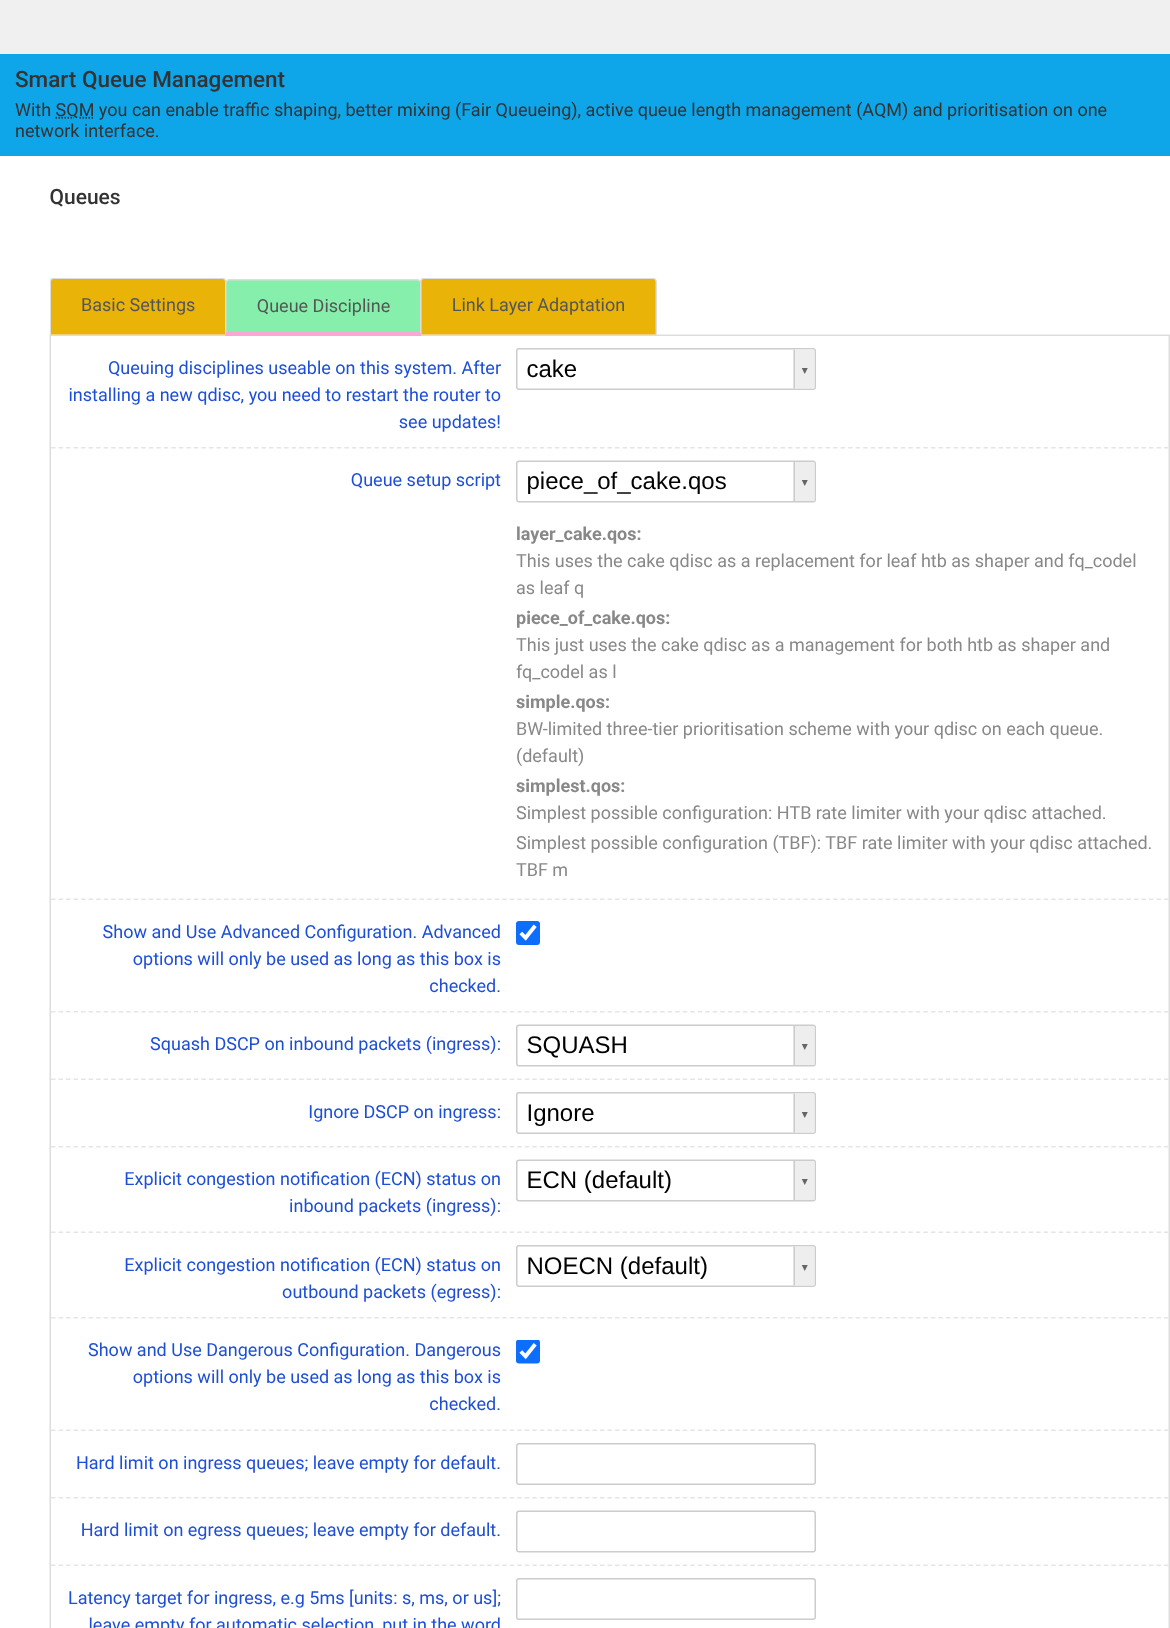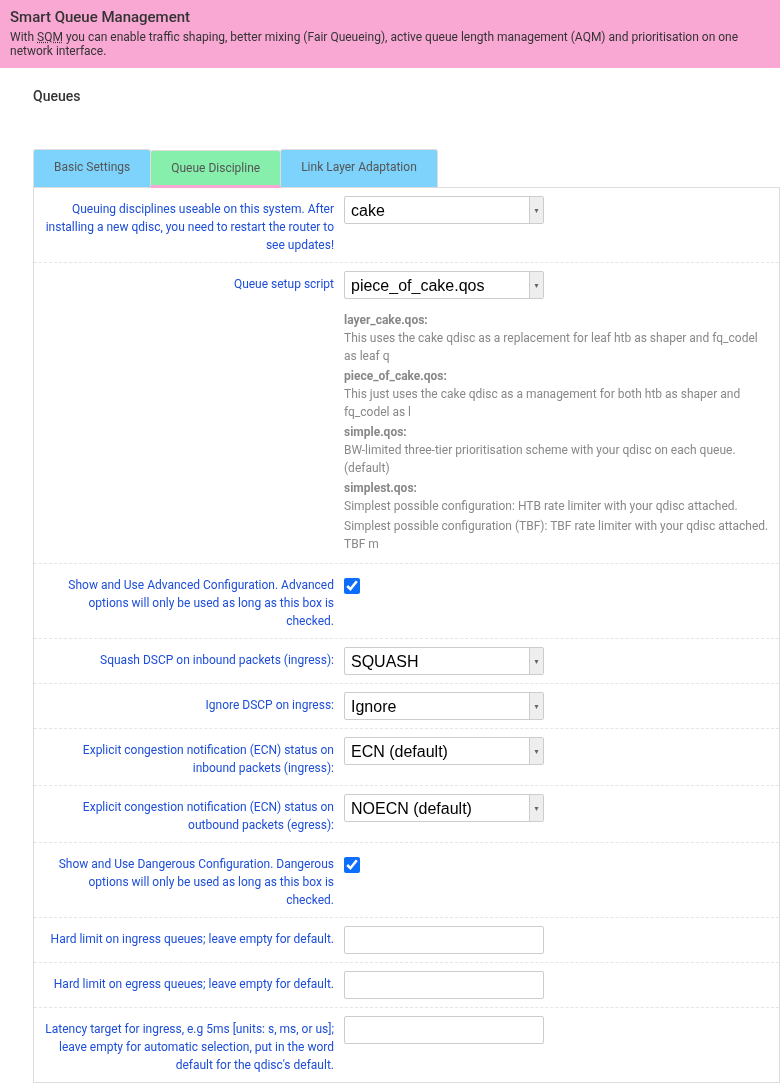--- a/index.html
+++ b/index.html
@@ -1,24 +1,24 @@
 <!DOCTYPE html>
 <html><head>
 <meta charset="utf-8">
 <style>
 * { box-sizing: border-box; margin: 0; padding: 0; }
 body { font-family: -apple-system, BlinkMacSystemFont, "Segoe UI", Roboto, Arial, sans-serif; font-size: 12px; color: #333; background: #f0f0f0; }
-.page-header { padding: 8px 10px 10px 10px; background: #f9a8d4; }
+.page-header { padding: 8px 10px 10px 10px; background: #0ea5e9; margin-top: 36px; }
 .page-title { font-size: 15px; font-weight: 500; color: #333; margin-bottom: 4px; }
 .page-desc { font-size: 12px; color: #333; }
 .page-desc a { color: #333; text-decoration: underline dotted; }
 .main-panel { background: #fff; margin: 0 0 0 0; padding: 20px 0 20px 33px; }
 .section-title { font-size: 14px; font-weight: 500; margin-bottom: 45px; }
 .tabs { display: flex; border-bottom: 1px solid #ddd; }
-.tab { padding: 10px 20px; font-size: 12px; color: #555; background: #7dd3fc; border: 1px solid #ddd; border-bottom: none; cursor: pointer; border-top-left-radius: 3px; border-top-right-radius: 3px; margin-right: -1px; }
+.tab { padding: 10px 20px; font-size: 12px; color: #555; background: #eab308; border: 1px solid #ddd; border-bottom: none; cursor: pointer; border-top-left-radius: 3px; border-top-right-radius: 3px; margin-right: -1px; }
 .tab.active { background: #86efac; border-bottom: 3px solid #f9a8d4; position: relative; top: 1px; }
 .form-area { border: 1px solid #ddd; border-top: none; }
 .form-row { display: flex; padding: 8px 10px; border-bottom: 1px dashed #e5e5e5; align-items: flex-start; }
 .form-row:last-child { border-bottom: none; }
 .form-label { width: 300px; text-align: right; padding-right: 10px; font-size: 12px; color: #1d4ed8; line-height: 1.5; padding-top: 4px; }
 .form-value { flex: 1; }
 .select-wrap { display: inline-block; position: relative; }
 select { width: 200px; height: 28px; border: 1px solid #ccc; background: #fff; font-size: 16px; padding: 0 6px; appearance: none; -webkit-appearance: none; -moz-appearance: none; border-radius: 2px; }
 .select-arrow { position: absolute; right: 1px; top: 1px; width: 14px; height: 26px; background: #eee; border-left: 1px solid #ccc; pointer-events: none; display: flex; align-items: center; justify-content: center; font-size: 8px; color: #666; }
 input[type="text"] { width: 200px; height: 28px; border: 1px solid #ccc; background: #fff; font-size: 12px; padding: 0 6px; border-radius: 2px; }

